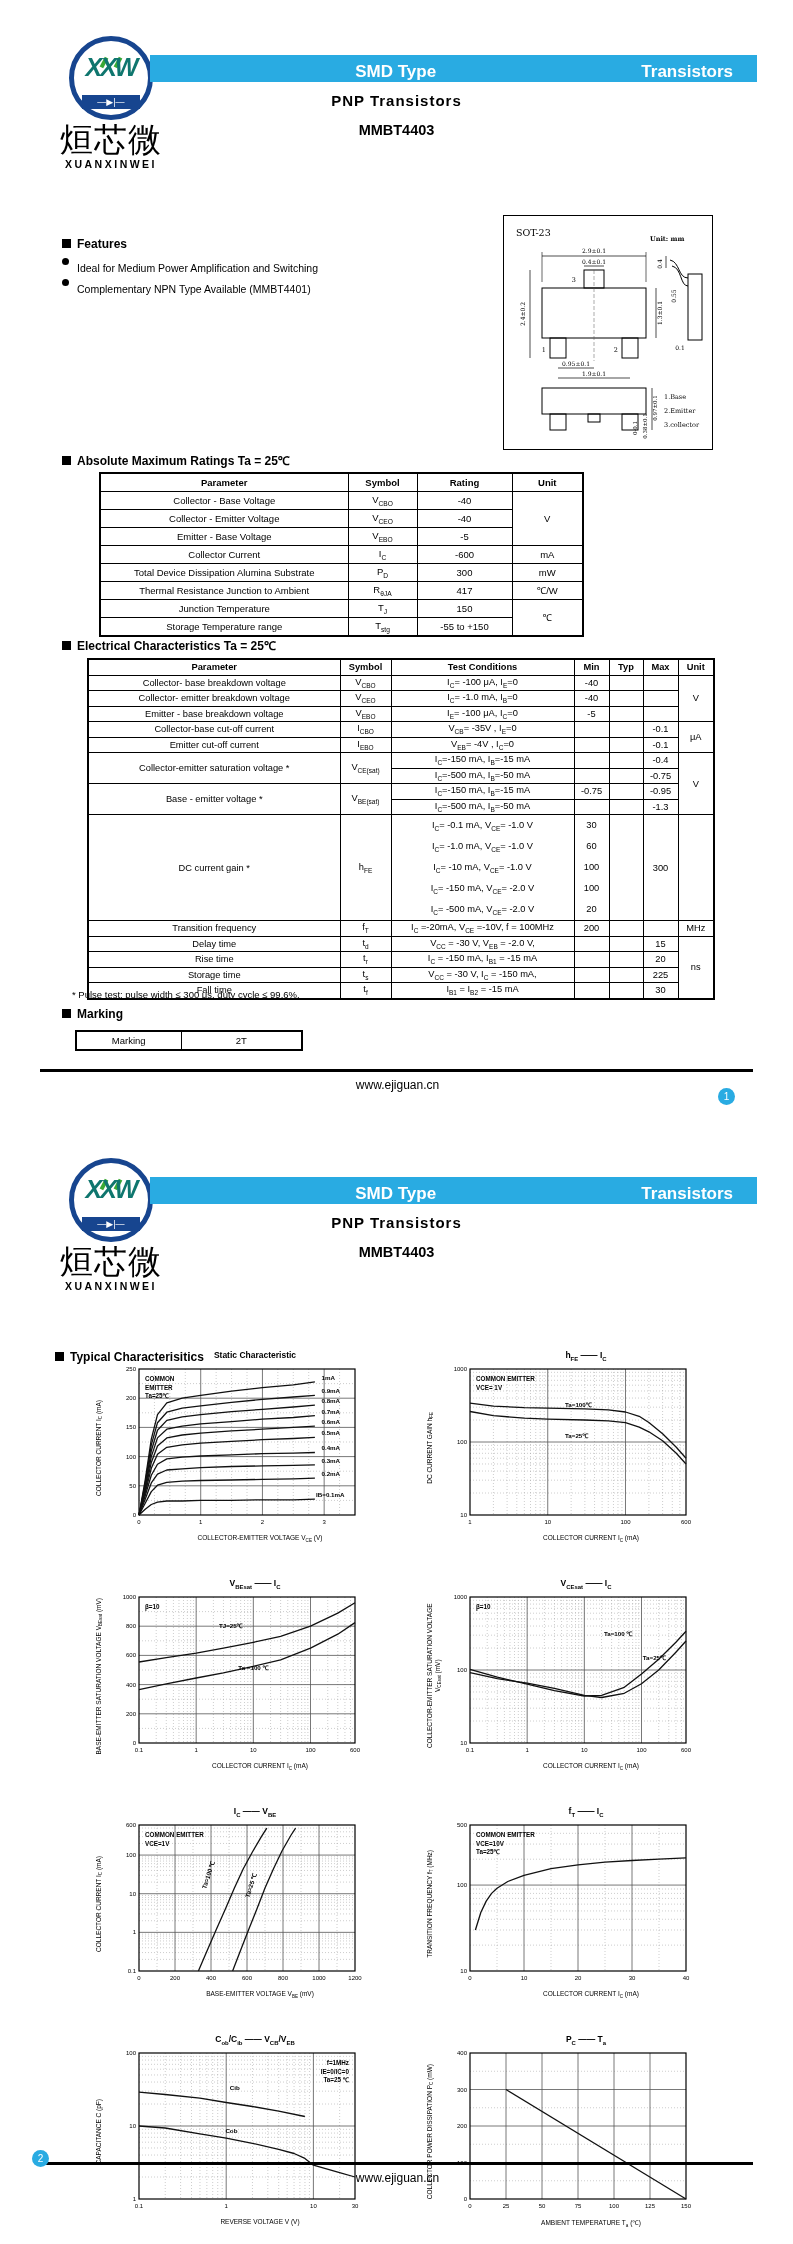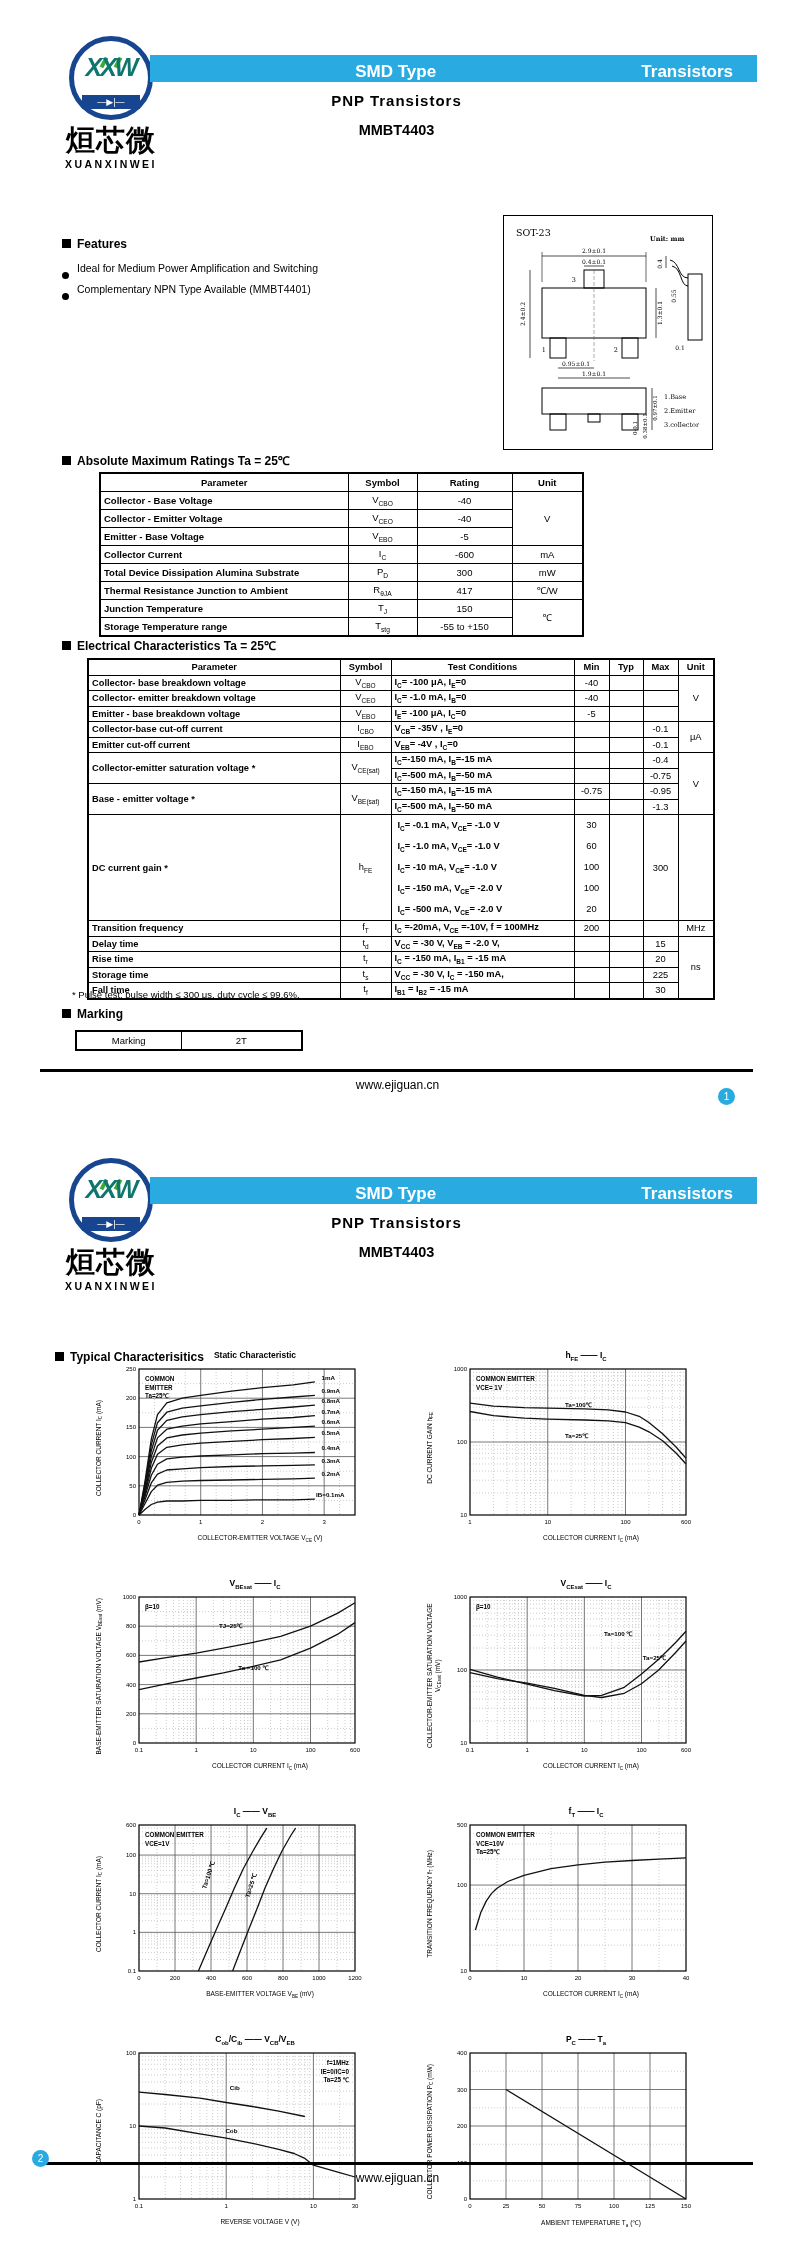--- a/index.html
+++ b/index.html
@@ -5,41 +5,41 @@
   html,body{margin:0;padding:0;background:#fff;font-family:"Liberation Sans",sans-serif;color:#000;}
   .page{position:relative;width:793px;height:1122px;background:#fff;overflow:hidden;}
   
   .logo{position:absolute;left:52px;top:36px;width:118px;text-align:center;}
   .logo-circle{position:relative;width:74px;height:74px;margin:0 auto;border:5px solid #17458f;border-radius:50%;}
   .logo-mono{position:absolute;left:0;right:0;top:12px;font-size:25px;font-weight:bold;font-style:italic;color:#0f766e;letter-spacing:-2px;}
   .logo-tick1,.logo-tick2{position:absolute;width:4px;height:11px;background:#3aa935;}
   .logo-tick1{left:28px;top:16px;transform:rotate(28deg);}
   .logo-tick2{left:42px;top:16px;transform:rotate(28deg);}
   .logo-band{position:absolute;left:8px;right:8px;bottom:6px;height:14px;background:#17458f;color:#fff;font-size:9px;line-height:14px;}
-  .logo-cn{font-size:29px;font-weight:bold;letter-spacing:1px;line-height:36px;margin-top:2px;}
+  .logo-cn{font-size:33px;font-weight:normal;letter-spacing:1px;line-height:36px;margin-top:2px;}
   .logo-en{font-size:10.5px;font-weight:bold;letter-spacing:2.5px;}
   .banner{position:absolute;left:150px;right:36px;top:55px;height:27px;background:#29abe2;color:#fff;display:flex;align-items:flex-end;font-size:17px;font-weight:bold;}
   .banner .bl{flex:1;text-align:center;}
   .banner .br{padding-right:24px;}
   .doc-title{position:absolute;left:120px;right:120px;top:92px;text-align:center;font-size:15px;font-weight:bold;letter-spacing:1px;}
   .doc-part{position:absolute;left:120px;right:120px;top:122px;text-align:center;font-size:14.5px;font-weight:bold;}
   
   .sec-h{position:absolute;font-size:12px;font-weight:bold;}
   .sq{display:inline-block;width:9px;height:9px;background:#000;margin-right:6px;}
   .features{position:absolute;left:62px;top:258px;width:330px;}
-  .feat-item{font-size:10.5px;line-height:21px;display:flex;align-items:flex-end;}
+  .feat-item{font-size:10.5px;line-height:21px;display:flex;align-items:flex-start;}
   .dot{display:inline-block;width:7px;height:7px;border-radius:50%;background:#000;margin-right:8px;flex:0 0 7px;}
   
   .pkg{position:absolute;left:503px;top:215px;width:208px;height:233px;border:1px solid #000;background:#fff;}
   .pkg svg text{font-family:"DejaVu Serif",serif;}
   
   table.tbl{border-collapse:collapse;table-layout:fixed;border:2px solid #000;font-size:9.5px;}
   table.tbl th,table.tbl td{border:1px solid #000;text-align:center;padding:0 3px;height:17px;overflow:hidden;white-space:nowrap;}
   table.tbl th{font-weight:bold;}
-  table.tbl td.l,table.tbl th.l{text-align:left;font-weight:bold;}
+  table.tbl td.l,table.tbl th.l{text-align:center;}
   table.elec th,table.elec td{height:14.5px;font-size:9.3px;}
   td.stack{padding:0;}
   td.stack div{height:21px;line-height:21px;padding:0 3px;}
   .abs-tbl{position:absolute;left:99px;top:472px;width:483px;}
   .elec-tbl{position:absolute;left:87px;top:658px;width:626px;}
   .footnote{position:absolute;left:72px;top:989px;font-size:9.5px;}
   .marking-tbl{position:absolute;left:75px;top:1030px;width:226px;}
   
   .footer-rule{position:absolute;left:40px;width:713px;height:3px;background:#000;}
   .footer-url{position:absolute;left:2px;right:0;text-align:center;font-size:12px;}

